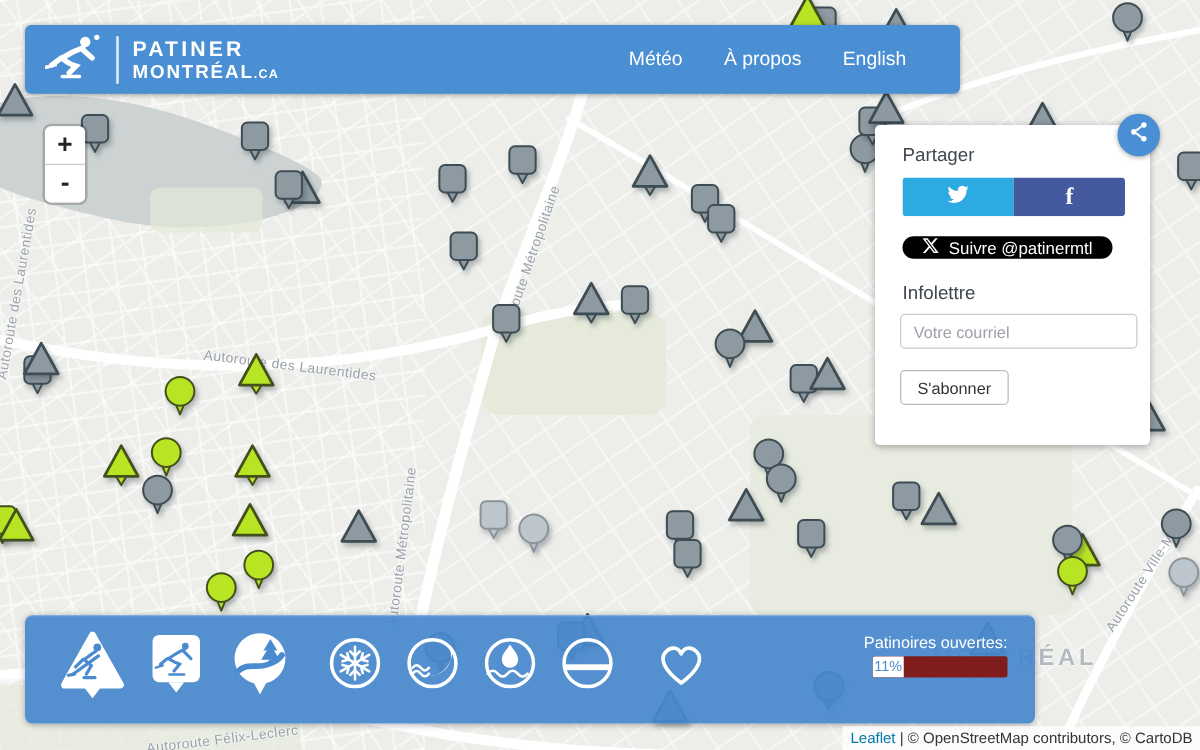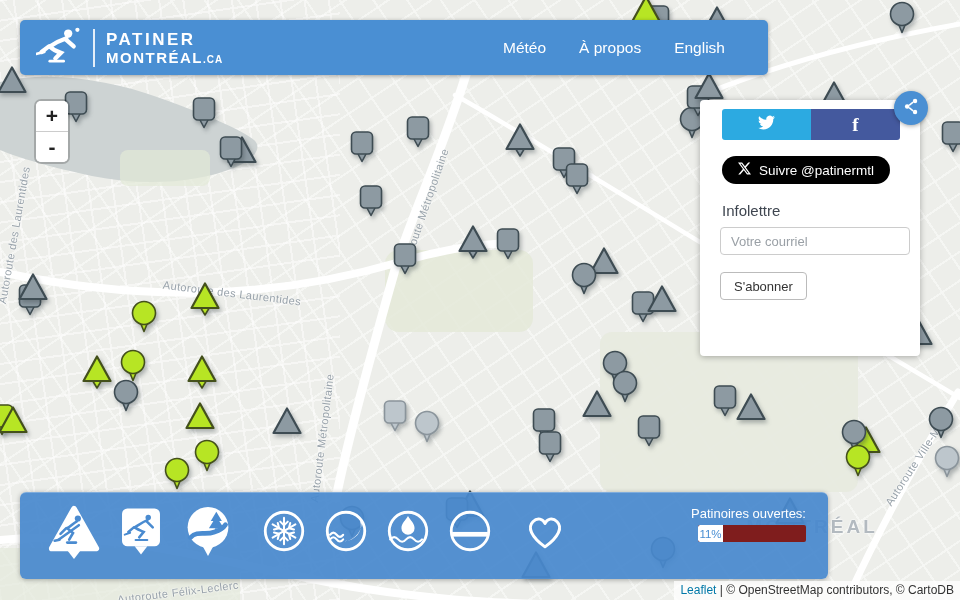--- a/index.html
+++ b/index.html
@@ -47,21 +47,21 @@
     background:#fff;color:#222;font-size:21px;font-weight:bold;cursor:pointer;user-select:none;}
   .zoom-btn:first-child{border-bottom:1px solid #ccc;}
 
   
   #share-panel{position:absolute;left:700px;top:100px;width:220px;height:256px;background:#fff;
     border-radius:4px;z-index:30;box-shadow:0 1px 6px rgba(0,0,0,.3);padding:0;}
   .panel-title{color:#3f4650;font-size:15px;margin:16px 0 0 22px;}
   #social-row{display:flex;margin:9px 20px 0 22px;border-radius:3px;overflow:hidden;height:31px;}
   .social-btn{flex:1;display:flex;align-items:center;justify-content:center;cursor:pointer;}
   .fb-f{color:#fff;font-size:19px;font-weight:bold;font-family:"Liberation Serif",serif;}
-  #follow-btn{margin:16px 0 0 22px;height:28px;background:#000;border-radius:15px;color:#fff;
+  #follow-btn{margin:16px 0 0 22px;height:18px;background:#000;border-radius:15px;color:#fff;
     display:inline-flex;align-items:center;gap:8px;padding:0 16px;font-size:13.5px;cursor:pointer;}
   #newsletter-input{display:block;margin:8px 20px 0 20px;width:168px;height:26px;border:1px solid #ccc;
     border-radius:4px;padding:0 10px;font-size:13px;color:#333;font-family:inherit;}
   #newsletter-input::placeholder{color:#9aa0a6;}
   #subscribe-btn{margin:17px 0 0 20px;height:28px;padding:0 13px;background:#fff;border:1px solid #bbb;
     border-radius:4px;font-size:13px;color:#333;cursor:pointer;font-family:inherit;}
 
   
   #share-btn{position:absolute;left:894px;top:91px;width:34px;height:34px;border-radius:50%;
     background:#4a8fd3;z-index:31;display:flex;align-items:center;justify-content:center;
@@ -403,20 +403,21 @@
         </g>
         <g stroke="#fff" stroke-width="2">
           <line x1="14" y1="6.5" x2="9" y2="10.5"></line>
             <line x1="9" y1="13.5" x2="14" y2="17.5"></line>
         </g>
       </svg>
     </span>
   </div>
 
   <div id="share-panel">
+    <div class="panel-title">Partager</div>
     <div id="social-row">
       <div class="social-btn" id="tw-btn" style="background: rgb(44, 170, 225);">
         <span>
           <svg viewBox="0 0 24 24" width="17" height="17">
               <path fill="#fff" d="M23.95 4.57a10 10 0 0 1-2.82.77 4.96 4.96 0 0 0 2.16-2.72c-.95.56-2 .97-3.13 1.19a4.92 4.92 0 0 0-8.38 4.48A13.98 13.98 0 0 1 1.64 3.16a4.82 4.82 0 0 0-.67 2.48c0 1.71.87 3.21 2.19 4.1a4.9 4.9 0 0 1-2.23-.62v.06a4.92 4.92 0 0 0 3.95 4.83 5 5 0 0 1-2.21.08 4.94 4.94 0 0 0 4.6 3.42A9.87 9.87 0 0 1 0 19.54a13.99 13.99 0 0 0 7.56 2.21c9.05 0 14-7.5 14-13.99 0-.21 0-.42-.02-.63a9.94 9.94 0 0 0 2.41-2.56z"></path>
             </svg>
         </span>
       </div>
       <div class="social-btn" id="fb-btn" style="background: rgb(68, 89, 158);">
         <span class="fb-f">f</span>

